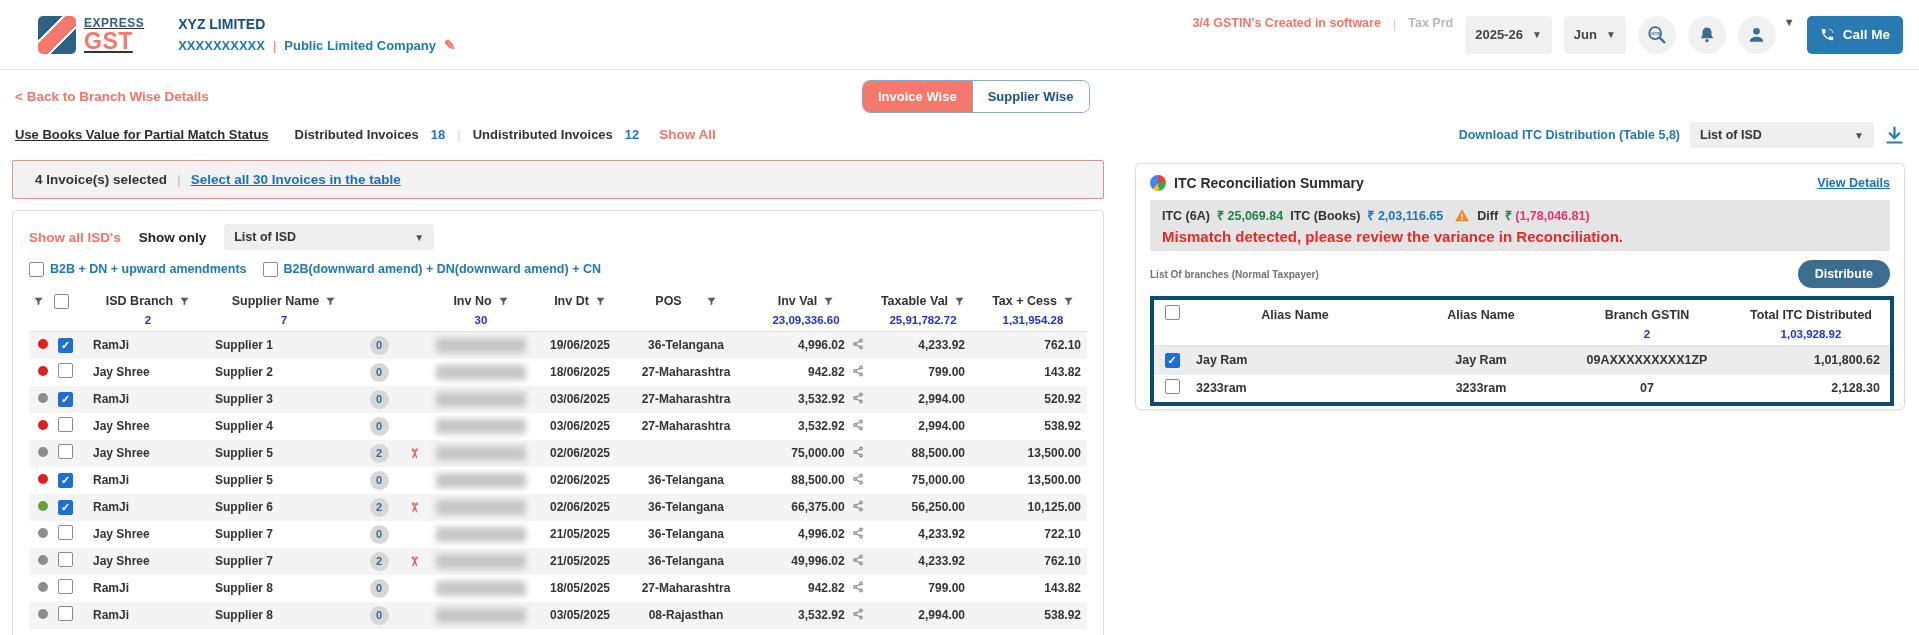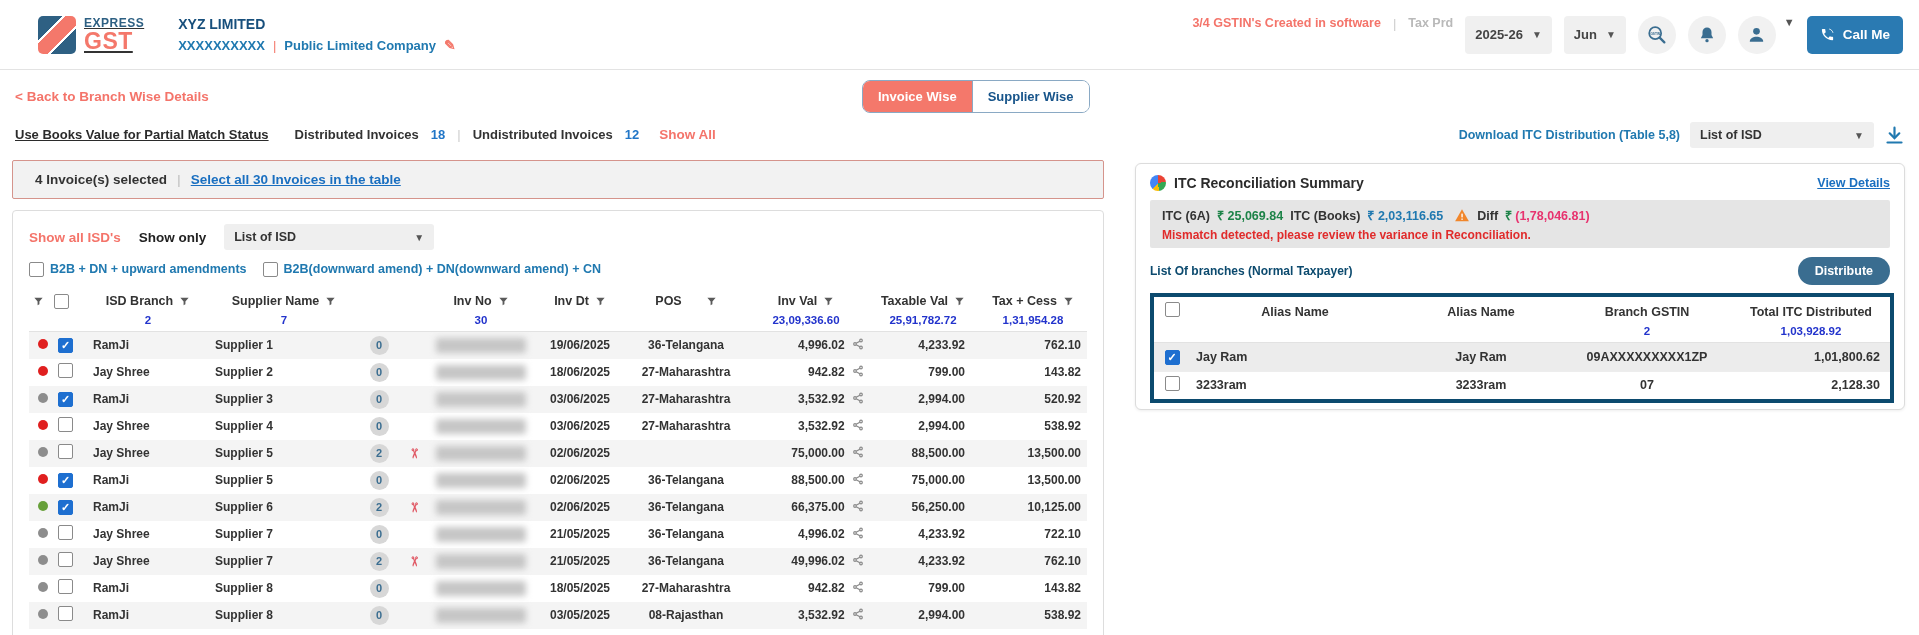--- a/index.html
+++ b/index.html
@@ -107,23 +107,23 @@
   .rc-head { display:flex; align-items:center; gap:8px; }
   .pie-ic { width:16px; height:16px; border-radius:50%;
     background:conic-gradient(#ea4335 0 22%, #34a853 22% 48%, #fbbc05 48% 62%, #4285f4 62% 100%); }
   .rc-title { font-size:14px; font-weight:700; color:#2b2b2b; }
   .view-details { margin-left:auto; color:#1a6fc0; font-size:12.5px; font-weight:700; text-decoration:underline; cursor:pointer; }
   .rc-summary { background:#e5e5e5; border-radius:2px; padding:7px 12px 6px; margin-top:9px; }
   .sum-line1 { display:flex; align-items:center; gap:7px; font-size:12.5px; font-weight:600; color:#333; }
   .v-green { color:#1d8348; font-weight:700; }
   .v-blue { color:#2079b0; font-weight:700; }
   .v-pink { color:#e7336f; font-weight:700; }
-  .mismatch { color:#e02b2b; font-size:12px; font-weight:700; margin-top:4px; }
+  .mismatch { color:#e02b2b; font-size:15px; font-weight:700; margin-top:4px; }
   .rc-branches-head { display:flex; align-items:center; margin-top:9px; }
-  .br-title { font-size:12px; font-weight:700; color:#0c4a6e; }
+  .br-title { font-size:10px; font-weight:700; color:#737373; }
   .distribute-btn { margin-left:auto; background:#3a6d90; color:#fff; border:none; border-radius:15px;
     padding:7px 17px; font-size:12.5px; font-weight:700; cursor:pointer; font-family:"Liberation Sans",sans-serif; }
   table.br { width:740px; margin-top:8px; border:4px solid #0c4a6e; border-collapse:collapse; table-layout:fixed; font-size:12.5px; }
   .br thead th { vertical-align:top; padding-top:5px; border-bottom:1px solid #e2e2e2; }
   .br .h-label { font-size:12.5px; }
   .br tbody td { height:29px; font-weight:600; color:#333; border-top:1px solid #ededed; white-space:nowrap; overflow:hidden; }
   .br tbody tr.br-selected { background:#ececec; }
 </style>
 </head>
 <body>

